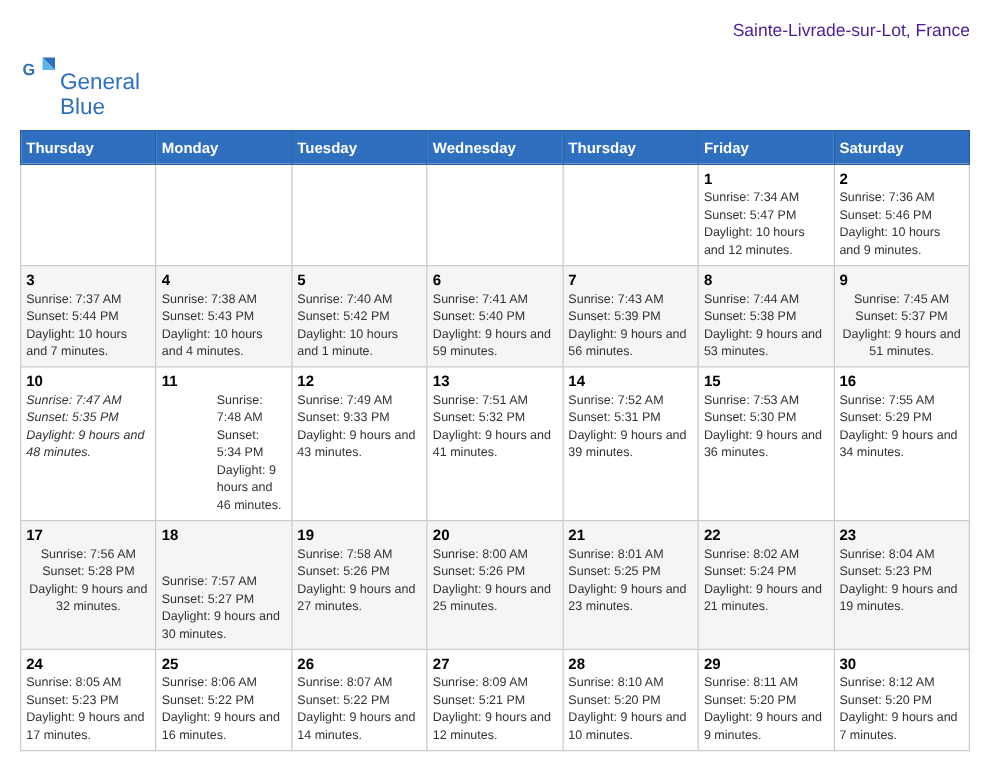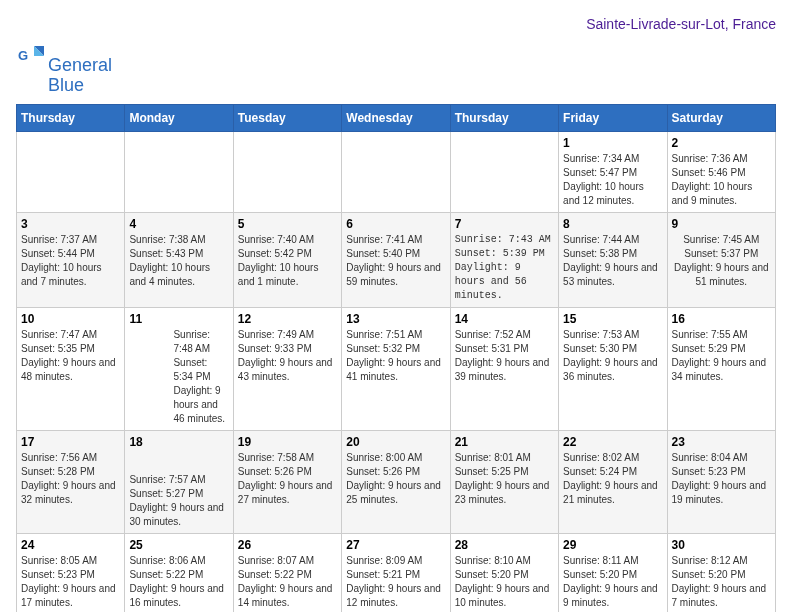--- a/index.html
+++ b/index.html
@@ -153,41 +153,41 @@
 Daylight: 10 hours and 1 minute.</div>
         </td>
         <td>
           <div class="day-num">6</div>
           <div class="day-info" style="white-space: pre-line;">Sunrise: 7:41 AM
 Sunset: 5:40 PM
 Daylight: 9 hours and 59 minutes.</div>
         </td>
         <td>
           <div class="day-num">7</div>
-          <div class="day-info" style="white-space: pre-line; font-family: Liberation Mono, monospace;">Sunrise: 7:43 AM
+          <div class="day-info" style="white-space: pre-line;">Sunrise: 7:43 AM
 Sunset: 5:39 PM
 Daylight: 9 hours and 56 minutes.</div>
         </td>
         <td>
           <div class="day-num">8</div>
           <div class="day-info" style="white-space: pre-line;">Sunrise: 7:44 AM
 Sunset: 5:38 PM
 Daylight: 9 hours and 53 minutes.</div>
         </td>
         <td>
           <div class="day-num">9</div>
           <div class="day-info" style="white-space: pre-line; text-align: center;">Sunrise: 7:45 AM
 Sunset: 5:37 PM
 Daylight: 9 hours and 51 minutes.</div>
         </td>
       </tr>
       <tr>
         <td>
           <div class="day-num">10</div>
-          <div class="day-info" style="white-space: pre-line;">Sunrise: 7:47 AM
+          <div class="day-info" style="white-space: pre-line; font-style: italic;">Sunrise: 7:47 AM
 Sunset: 5:35 PM
 Daylight: 9 hours and 48 minutes.</div>
         </td>
         <td>
           <div class="day-num">11</div>
           <div class="day-info" style="white-space: pre-line; margin-left: 44px;">Sunrise: 7:48 AM
 Sunset: 5:34 PM
 Daylight: 9 hours and 46 minutes.</div>
         </td>
         <td>
@@ -217,21 +217,21 @@
         <td>
           <div class="day-num">16</div>
           <div class="day-info" style="white-space: pre-line;">Sunrise: 7:55 AM
 Sunset: 5:29 PM
 Daylight: 9 hours and 34 minutes.</div>
         </td>
       </tr>
       <tr>
         <td>
           <div class="day-num">17</div>
-          <div class="day-info" style="white-space: pre-line;">Sunrise: 7:56 AM
+          <div class="day-info" style="white-space: pre-line; text-align: center;">Sunrise: 7:56 AM
 Sunset: 5:28 PM
 Daylight: 9 hours and 32 minutes.</div>
         </td>
         <td>
           <div class="day-num">18</div>
           <div class="day-info" style="white-space: pre-line; margin-top: 24px;">Sunrise: 7:57 AM
 Sunset: 5:27 PM
 Daylight: 9 hours and 30 minutes.</div>
         </td>
         <td>

